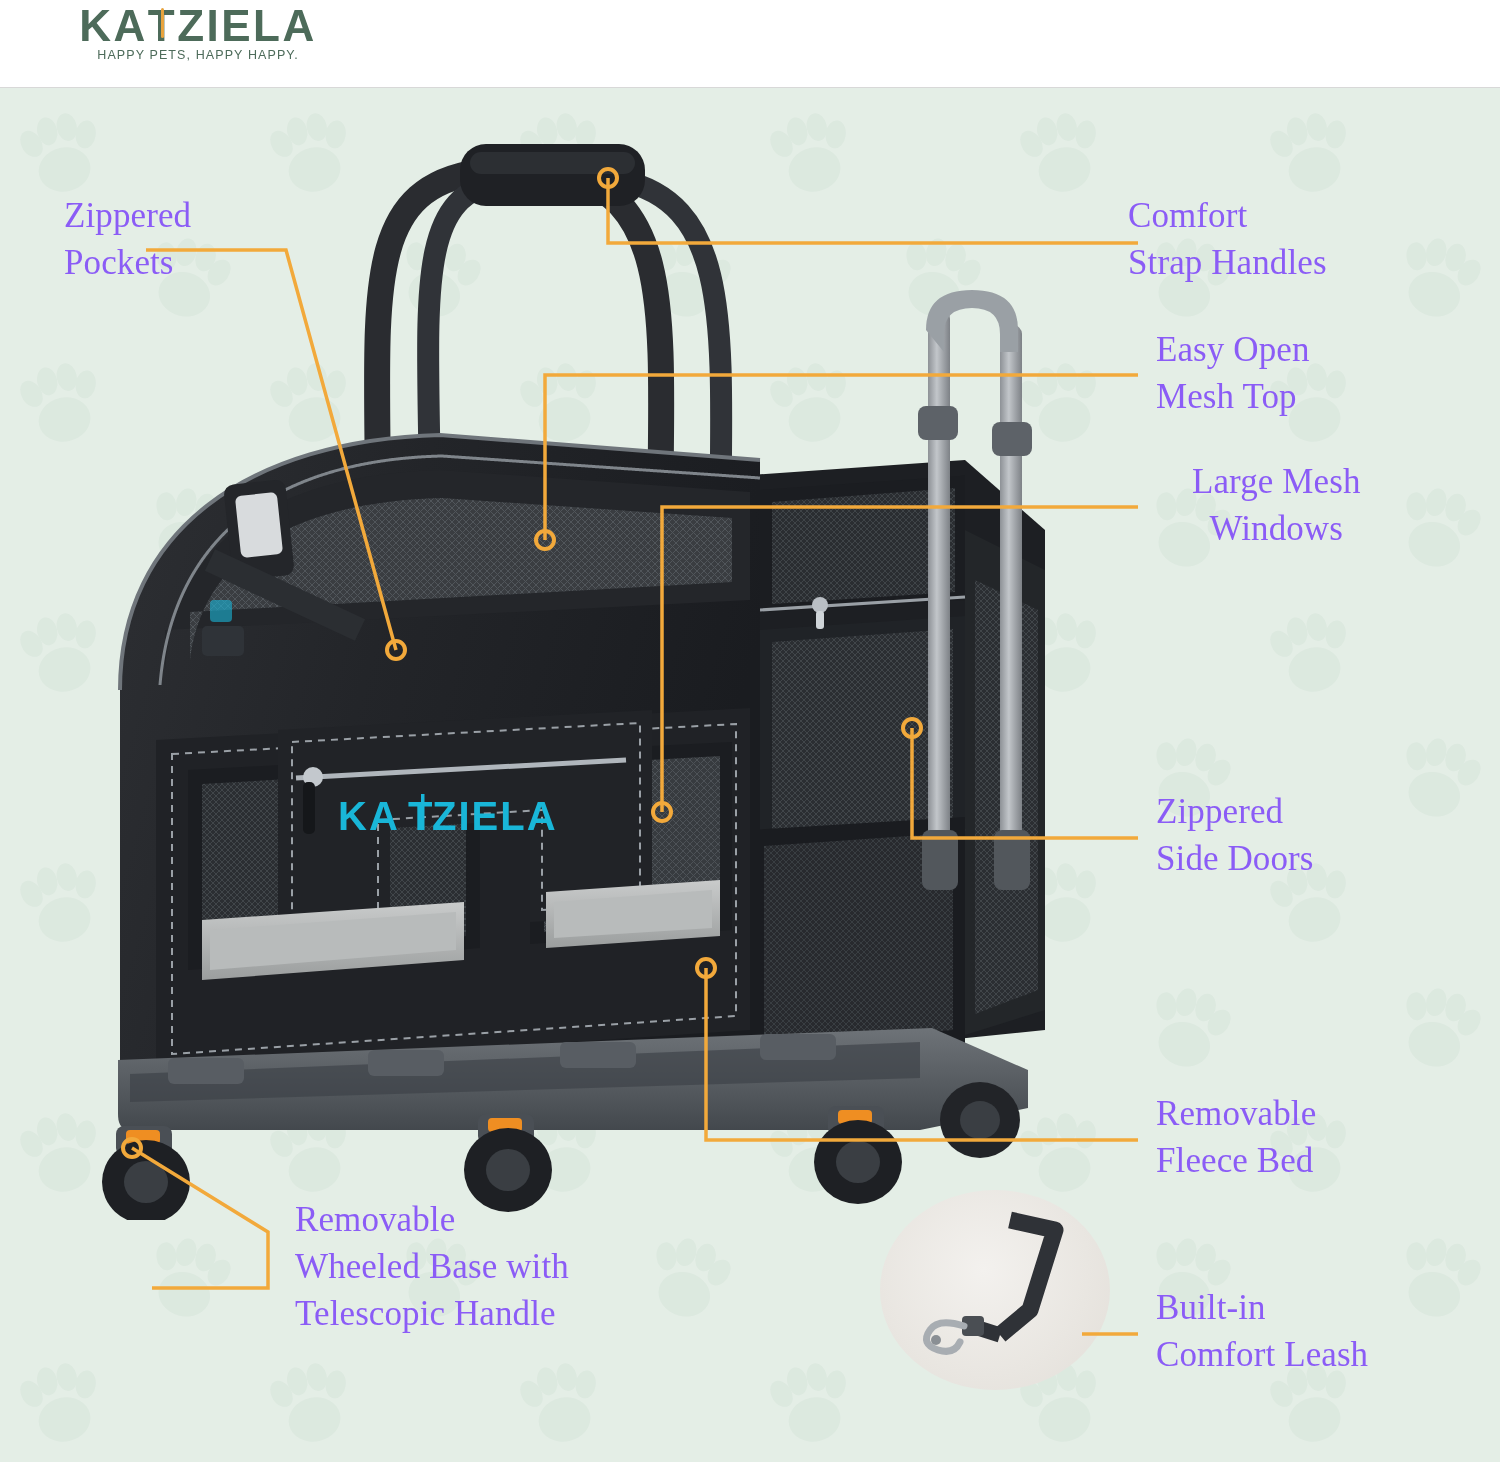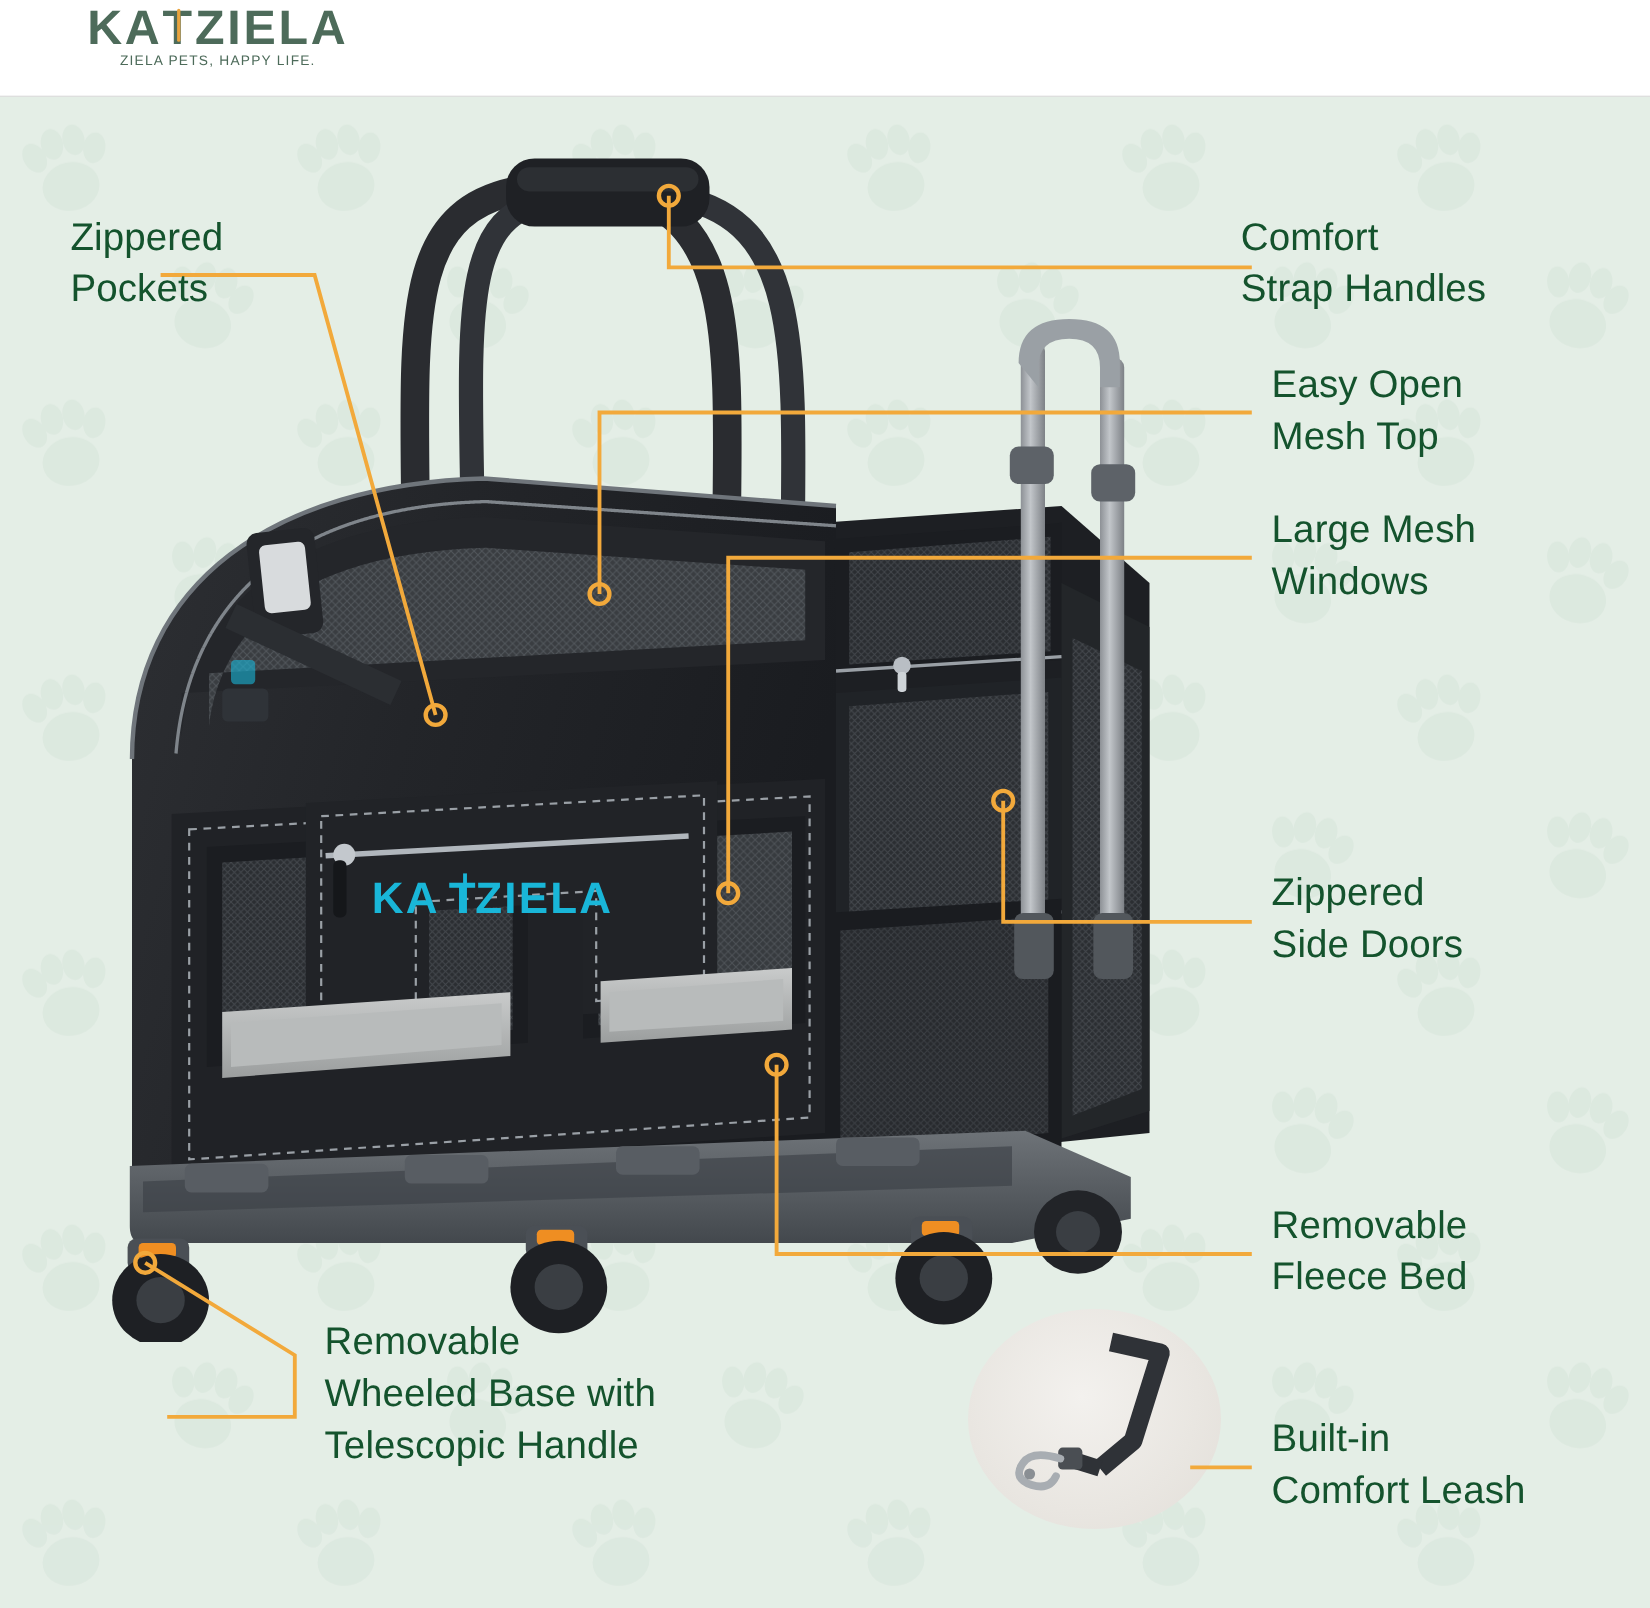--- a/index.html
+++ b/index.html
@@ -89,27 +89,28 @@
     position: absolute;
     left: 60px;
     top: 130px;
     width: 1010px;
     height: 1090px;
   }
 
   
   .label {
     position: absolute;
-    color: #14532d;
+    color: #8b5cf6;
     font-size: 35px;
     line-height: 47px;
     font-weight: 400;
     letter-spacing: 0.1px;
     white-space: pre-line;
     z-index: 30;
+    font-family: Liberation Serif, serif;
   }
   .label.right { text-align: left; }
   .label.left  { text-align: left; }
 
   
   .leaders {
     position: absolute;
     left: 0; top: 0;
     width: 1500px;
     height: 1462px;
@@ -149,21 +150,21 @@
         <use href="#paw" x="190" y="185" transform="rotate(15 190 185)"></use>
       </pattern>
     </defs>
     <rect x="0" y="0" width="1500" height="1374" fill="#e4eee6"></rect>
     <rect x="0" y="0" width="1500" height="1374" fill="url(#pawpat)"></rect>
   </svg>
 
   <div class="header">
     <div class="brand">
       <div class="brand-name"><span>KA</span><span class="t-mark">T</span><span>ZIELA</span></div>
-      <div class="brand-tag">ZIELA PETS, HAPPY LIFE.</div>
+      <div class="brand-tag">HAPPY PETS, HAPPY HAPPY.</div>
     </div>
     <div class="header-rule"></div>
   </div>
 
   <svg class="product" viewBox="0 0 1010 1090" preserveAspectRatio="xMidYMid meet">
     <defs>
       <linearGradient id="bodyGrad" x1="0" y1="0" x2="1" y2="0.3">
         <stop offset="0%" stop-color="#2d2f33"></stop>
         <stop offset="45%" stop-color="#232529"></stop>
         <stop offset="100%" stop-color="#1a1c20"></stop>
@@ -385,21 +386,21 @@
 
   <div class="label left" style="left:64px; top:192px;">Zippered
 Pockets</div>
 
   <div class="label right" style="left:1128px; top:192px;">Comfort
 Strap Handles</div>
 
   <div class="label right" style="left:1156px; top:326px;">Easy Open
 Mesh Top</div>
 
-  <div class="label right" style="left:1156px; top:458px;">Large Mesh
+  <div class="label right" style="left:1192px; top:458px;text-align:center;">Large Mesh
 Windows</div>
 
   <div class="label right" style="left:1156px; top:788px;">Zippered
 Side Doors</div>
 
   <div class="label right" style="left:1156px; top:1090px;">Removable
 Fleece Bed</div>
 
   <div class="label right" style="left:1156px; top:1284px;">Built-in
 Comfort Leash</div>

